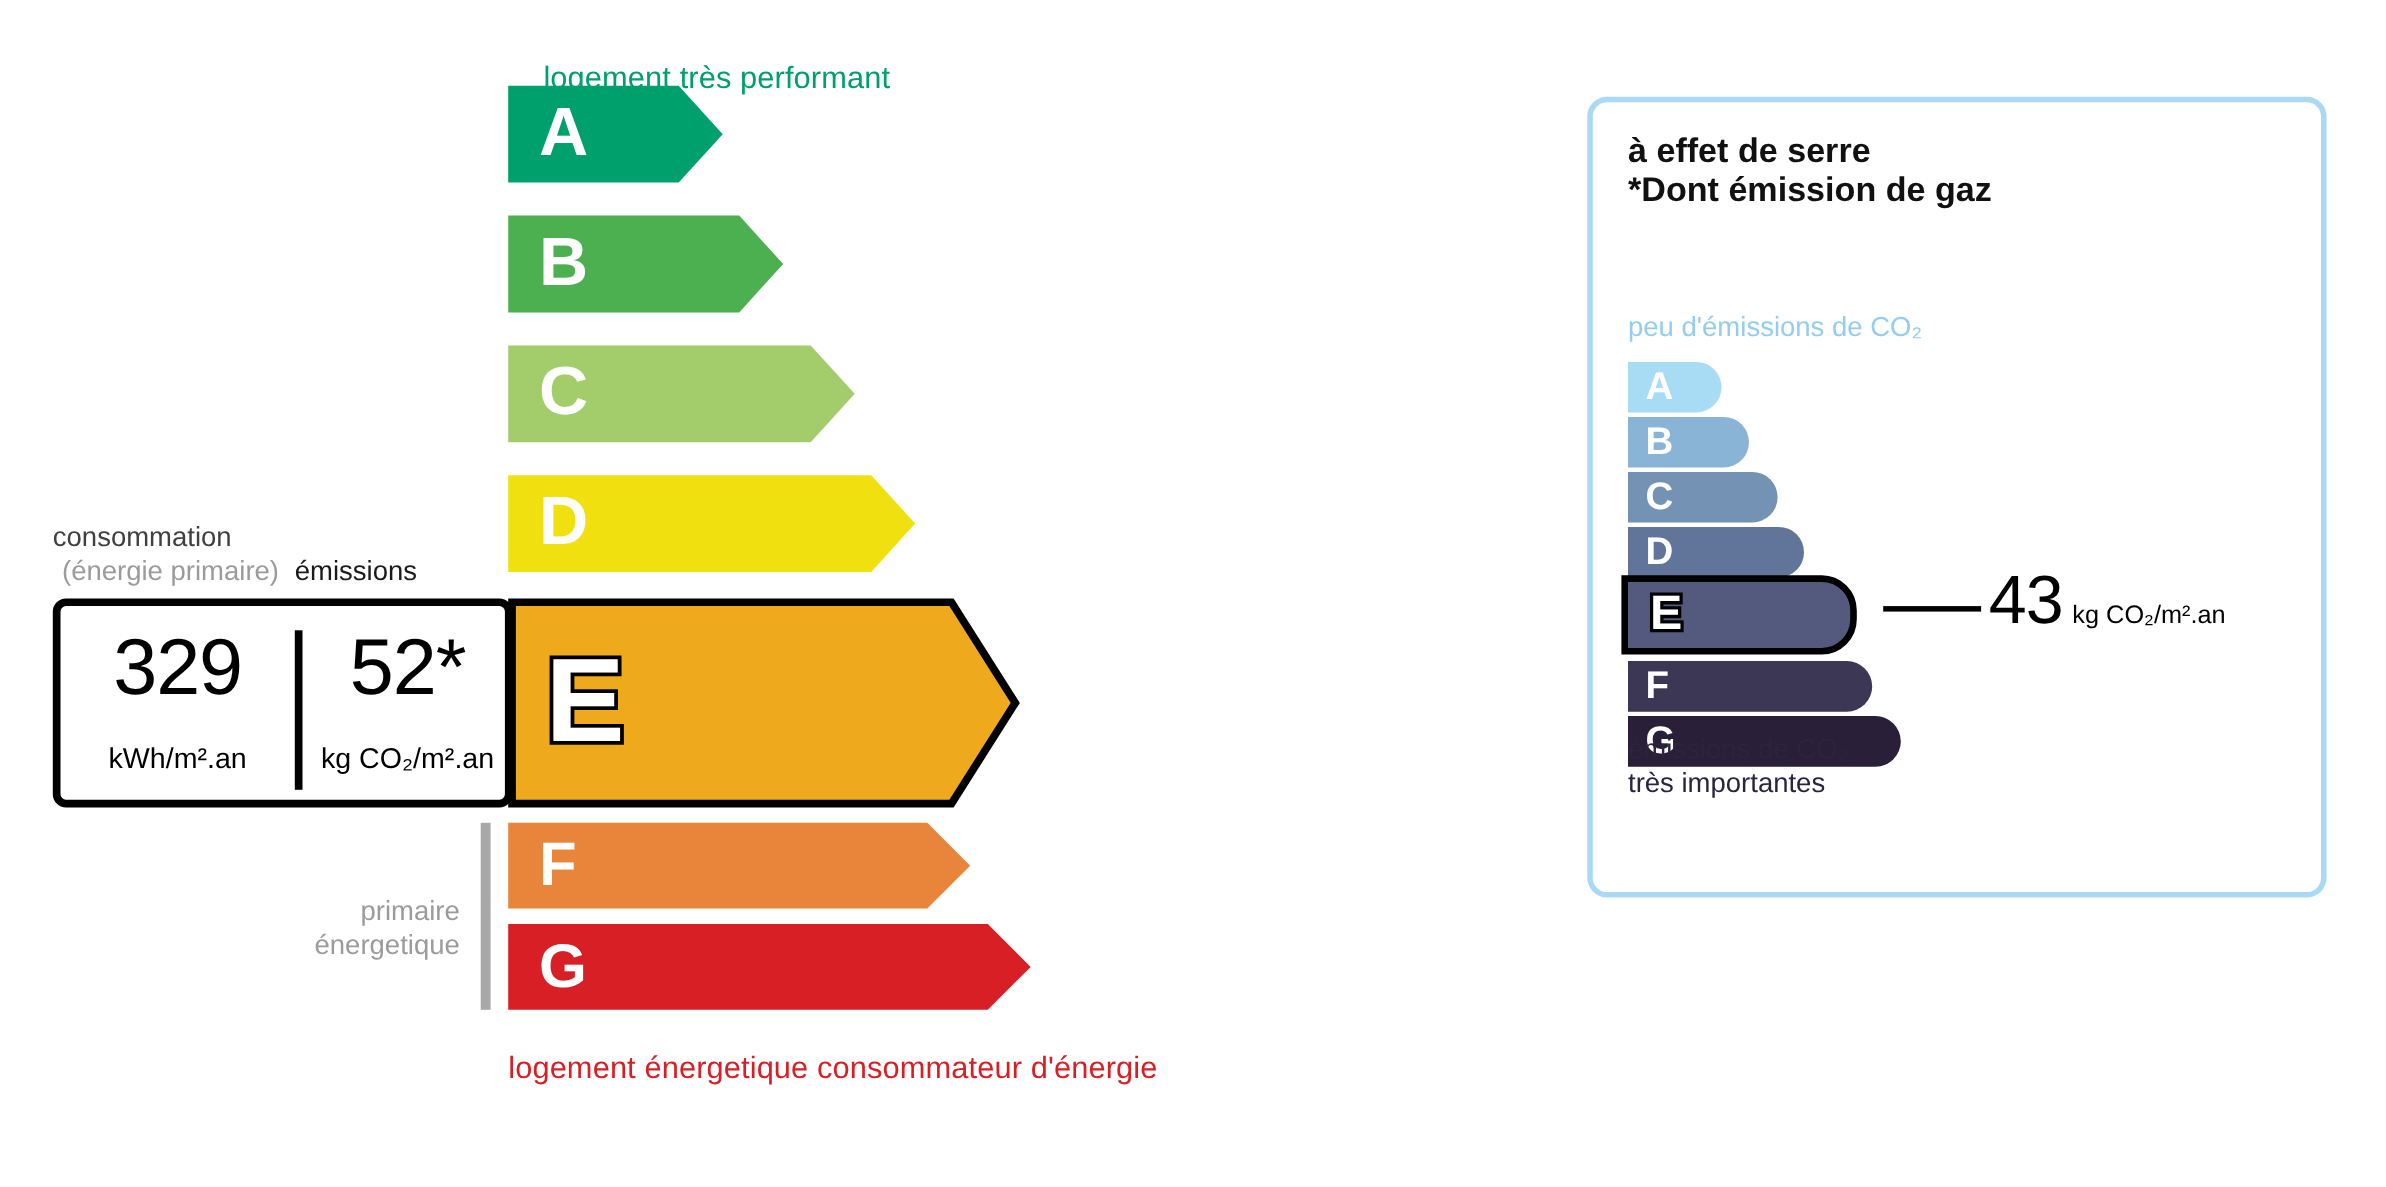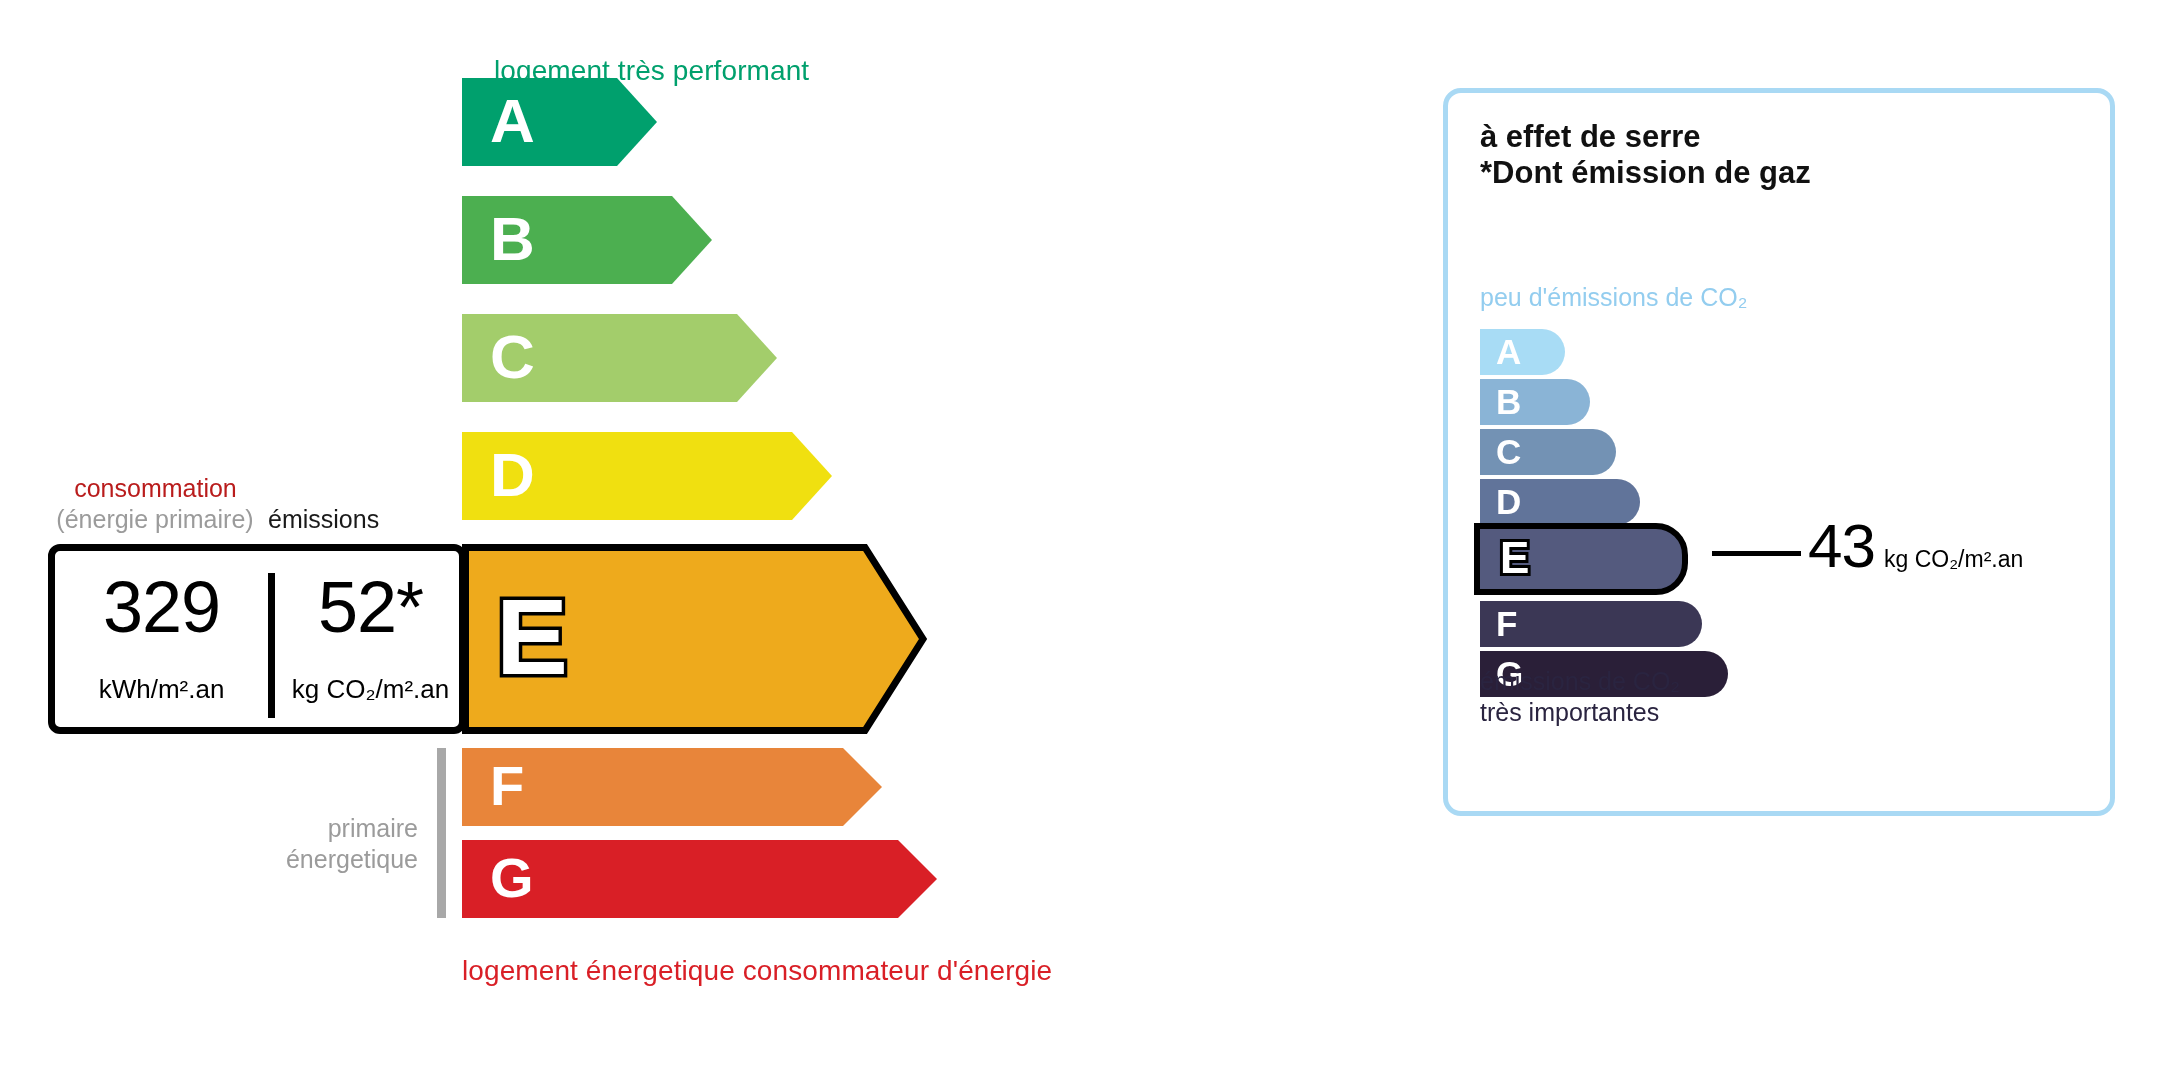--- a/index.html
+++ b/index.html
@@ -46,22 +46,22 @@
     position:absolute;left:213px;top:22px;width:7px;height:145px;background:#000;
   }
   .vb-cell{position:absolute;top:0;height:100%;display:flex;flex-direction:column;
            align-items:center;justify-content:center;gap:11px;}
   #vb-consumption{left:0;width:213px;}
   #vb-emissions{left:220px;width:191px;}
   .vb-number{font-size:72px;font-weight:400;color:#000;line-height:.95;letter-spacing:-1px;}
   .vb-unit{font-size:26px;color:#000;margin-top:22px;white-space:nowrap;text-align:right;}
 
   .vb-label-main{
-    position:absolute;left:48px;top:474px;width:215px;text-align:center;
-    font-size:25px;color:#b91c1c;
+    position:absolute;left:48px;top:474px;width:215px;text-align:left;
+    font-size:25px;color:#404040;
   }
   .vb-label-sub{
     position:absolute;left:30px;top:505px;width:250px;text-align:center;
     font-size:25px;color:#9b9b9b;
   }
   .vb-label-emissions{
     position:absolute;left:268px;top:505px;
     font-size:25px;color:#1a1a1a;white-space:nowrap;
   }
 

